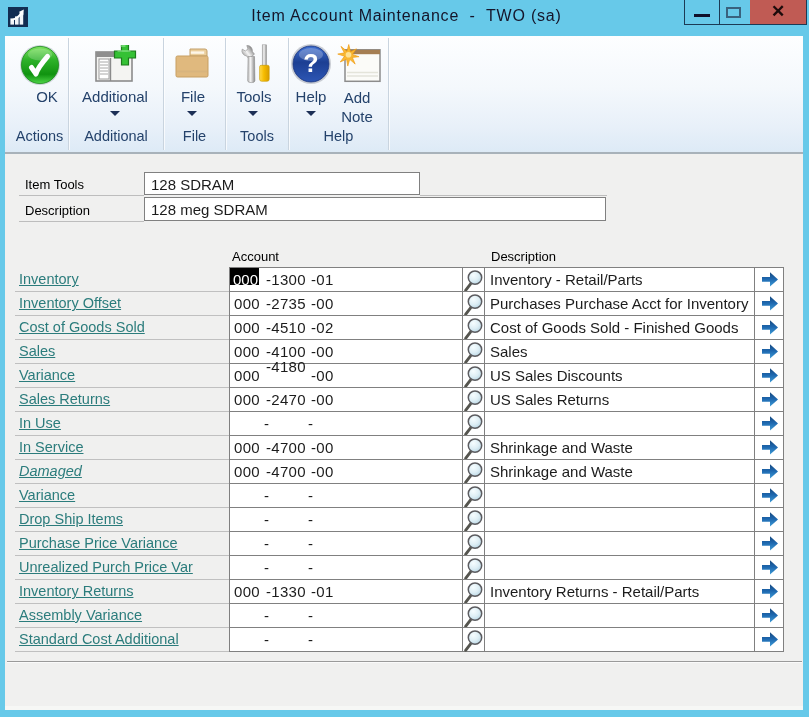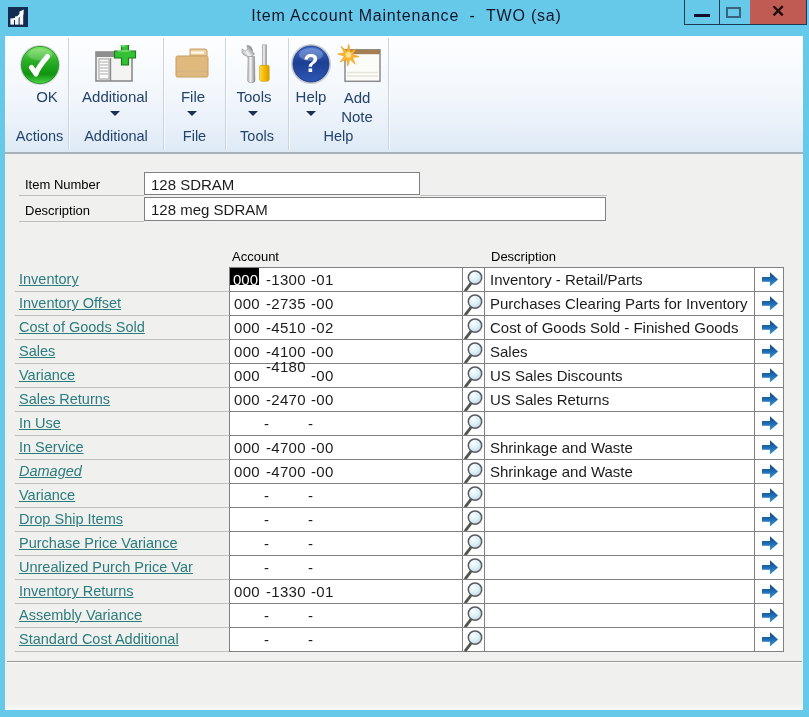--- a/index.html
+++ b/index.html
@@ -122,21 +122,21 @@
 <div class="abs tri" style="left:182px;top:75px;"></div>
 <div class="abs tri" style="left:243px;top:75px;"></div>
 <div class="abs tri" style="left:301px;top:75px;"></div>
 <div class="abs grp-lbl" style="left:3px;top:92px;width:63px;">Actions</div>
 <div class="abs grp-lbl" style="left:64px;top:92px;width:94px;">Additional</div>
 <div class="abs grp-lbl" style="left:159px;top:92px;width:61px;">File</div>
 <div class="abs grp-lbl" style="left:221px;top:92px;width:62px;">Tools</div>
 <div class="abs grp-lbl" style="left:284px;top:92px;width:99px;">Help</div>
 </div>
 <div class="abs" style="left:5px;top:154px;width:798px;height:552px;background:#f0f0ef;">
-<div class="abs lbl" style="left:20px;top:23px;">Item Number</div>
+<div class="abs lbl" style="left:20px;top:23px;">Item Tools</div>
 <div class="abs" style="left:14px;top:41px;width:125px;height:1px;background:#bdbdbd;"></div>
 <div class="abs box" style="left:139px;top:18px;width:276px;height:23px;box-sizing:border-box;">
       <div class="val" style="margin:3px 0 0 6px;">128 SDRAM</div>
     </div>
 <div class="abs" style="left:415px;top:41px;width:187px;height:1px;background:#bdbdbd;"></div>
 <div class="abs lbl" style="left:20px;top:49px;">Description</div>
 <div class="abs" style="left:14px;top:67px;width:125px;height:1px;background:#bdbdbd;"></div>
 <div class="abs box" style="left:139px;top:43px;width:462px;height:24px;box-sizing:border-box;">
       <div class="val" style="margin:3px 0 0 6px;">128 meg SDRAM</div>
     </div>
@@ -186,21 +186,21 @@
           <radialGradient id="lens" cx="38%" cy="32%" r="75%">
             <stop offset="0%" stop-color="#f6fdff"></stop>
             <stop offset="55%" stop-color="#ddeef5"></stop>
             <stop offset="100%" stop-color="#b5d4e2"></stop>
           </radialGradient>
         </defs>
         <line x1="7.6" y1="14.8" x2="2.6" y2="21.3" stroke="#55554f" stroke-width="2.9" stroke-linecap="round"></line>
         <circle cx="12" cy="8.6" r="6.7" fill="url(#lens)" stroke="#5c5c60" stroke-width="1.5"></circle>
       </svg></div>
 <div class="abs box" style="left:479px;top:137px;width:271px;height:25px;box-sizing:border-box;"></div>
-<div class="abs val" style="left:485px;top:141px;">Purchases Clearing Parts for Inventory</div>
+<div class="abs val" style="left:485px;top:141px;">Purchases Purchase Acct for Inventory</div>
 <div class="abs box" style="left:749px;top:137px;width:30px;height:25px;box-sizing:border-box;"></div>
 <div class="abs" style="left:756px;top:141px;"><svg width="18" height="17" viewBox="0 0 18 17">
         <defs>
           <linearGradient id="arr" x1="0" y1="0" x2="0" y2="1">
             <stop offset="0%" stop-color="#17497e"></stop>
             <stop offset="45%" stop-color="#1d66ae"></stop>
             <stop offset="100%" stop-color="#3e9bd6"></stop>
           </linearGradient>
         </defs>
         <path d="M1 6 H9 V1.2 L17 8.4 L9 15.6 V10.8 H1 Z" fill="url(#arr)"></path>
@@ -548,20 +548,21 @@
           <radialGradient id="lens" cx="38%" cy="32%" r="75%">
             <stop offset="0%" stop-color="#f6fdff"></stop>
             <stop offset="55%" stop-color="#ddeef5"></stop>
             <stop offset="100%" stop-color="#b5d4e2"></stop>
           </radialGradient>
         </defs>
         <line x1="7.6" y1="14.8" x2="2.6" y2="21.3" stroke="#55554f" stroke-width="2.9" stroke-linecap="round"></line>
         <circle cx="12" cy="8.6" r="6.7" fill="url(#lens)" stroke="#5c5c60" stroke-width="1.5"></circle>
       </svg></div>
 <div class="abs box" style="left:479px;top:425px;width:271px;height:25px;box-sizing:border-box;"></div>
+<div class="abs val" style="left:485px;top:429px;">Inventory Returns - Retail/Parts</div>
 <div class="abs box" style="left:749px;top:425px;width:30px;height:25px;box-sizing:border-box;"></div>
 <div class="abs" style="left:756px;top:429px;"><svg width="18" height="17" viewBox="0 0 18 17">
         <defs>
           <linearGradient id="arr" x1="0" y1="0" x2="0" y2="1">
             <stop offset="0%" stop-color="#17497e"></stop>
             <stop offset="45%" stop-color="#1d66ae"></stop>
             <stop offset="100%" stop-color="#3e9bd6"></stop>
           </linearGradient>
         </defs>
         <path d="M1 6 H9 V1.2 L17 8.4 L9 15.6 V10.8 H1 Z" fill="url(#arr)"></path>

